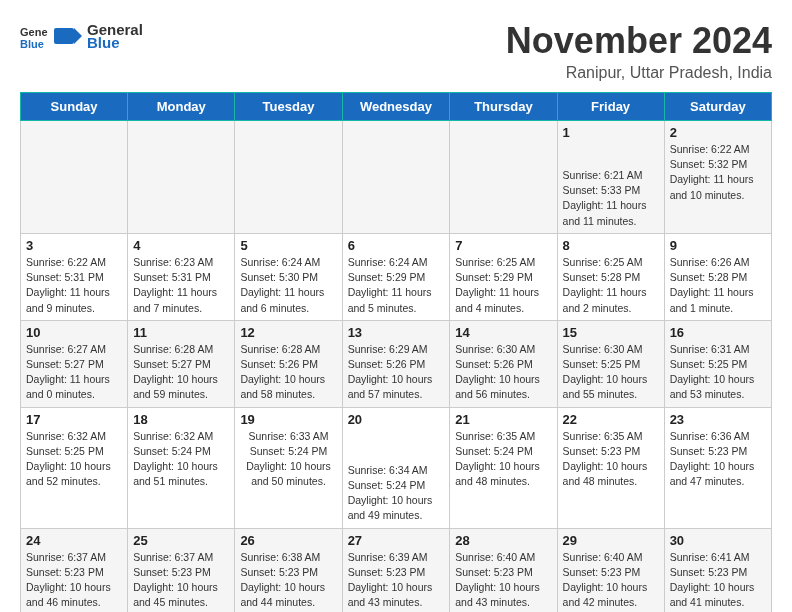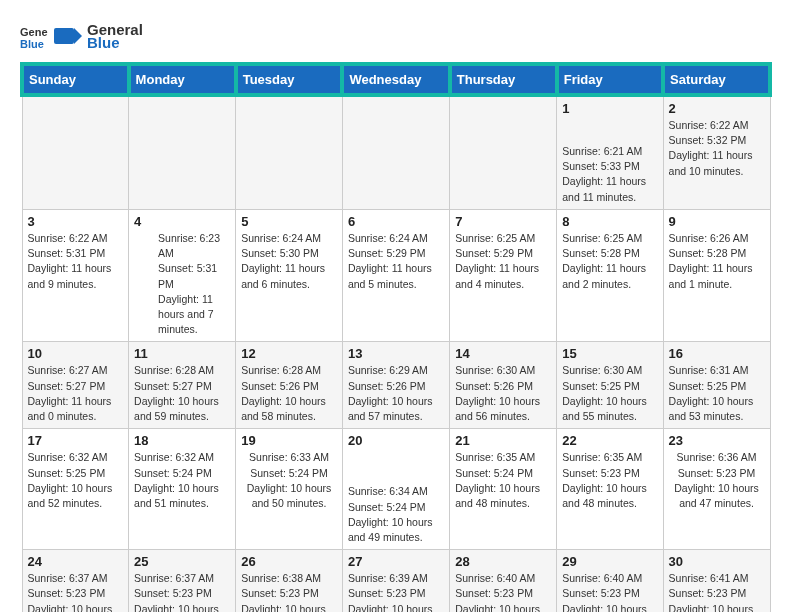--- a/index.html
+++ b/index.html
@@ -39,25 +39,25 @@
       margin-top: 2px;
     }
     table {
       width: 100%;
       border-collapse: collapse;
       font-size: 11px;
     }
     thead tr th {
       background-color: #1a6bbf;
       color: #fff;
-      text-align: left;
+      text-align: center;
       padding: 6px 5px;
       font-size: 13px;
       font-weight: bold;
-      border: 4px solid #14b8a6;
+      border: 1px solid #14b8a6;
     }
     tbody tr td {
       border: 1px solid #ccc;
       vertical-align: top;
       padding: 4px 5px;
       width: 108px;
       min-height: 80px;
       background: #fff;
     }
     tbody tr:nth-child(odd) td {
@@ -97,20 +97,24 @@
           <rect x="2" y="8" width="20" height="16" rx="2" fill="#1a6bbf"></rect>
           <polygon points="22,8 30,16 22,24" fill="#1a6bbf"></polygon>
         </svg>
         <div>
           <div style="font-size:15px; font-weight:bold; color:#333;">General</div>
           <div style="font-size:15px; font-weight:bold; color:#1a6bbf; margin-top:-4px;">Blue</div>
         </div>
       </div>
     </div>
   </div>
+  <div class="title-area">
+    <div class="month-title">November 2024</div>
+    <div class="location">Ranipur, Uttar Pradesh, India</div>
+  </div>
 </div>
 
 <table>
   <thead>
     <tr>
     <th>Sunday</th>
         <th>Monday</th>
         <th>Tuesday</th>
         <th>Wednesday</th>
         <th>Thursday</th>
@@ -140,21 +144,21 @@
       </tr>
       <tr>
         <td>
           <span class="day-num">3</span>
           <div class="day-info" style="white-space: pre-line;">Sunrise: 6:22 AM
 Sunset: 5:31 PM
 Daylight: 11 hours and 9 minutes.</div>
         </td>
         <td>
           <span class="day-num">4</span>
-          <div class="day-info" style="white-space: pre-line; margin-left: 24px;">Sunrise: 6:23 AM
+          <div class="day-info" style="white-space: pre-line;">Sunrise: 6:23 AM
 Sunset: 5:31 PM
 Daylight: 11 hours and 7 minutes.</div>
         </td>
         <td>
           <span class="day-num">5</span>
           <div class="day-info" style="white-space: pre-line;">Sunrise: 6:24 AM
 Sunset: 5:30 PM
 Daylight: 11 hours and 6 minutes.</div>
         </td>
         <td>
@@ -258,21 +262,21 @@
 Daylight: 10 hours and 48 minutes.</div>
         </td>
         <td>
           <span class="day-num">22</span>
           <div class="day-info" style="white-space: pre-line;">Sunrise: 6:35 AM
 Sunset: 5:23 PM
 Daylight: 10 hours and 48 minutes.</div>
         </td>
         <td>
           <span class="day-num">23</span>
-          <div class="day-info" style="white-space: pre-line; text-align: center;">Sunrise: 6:36 AM
+          <div class="day-info" style="white-space: pre-line;">Sunrise: 6:36 AM
 Sunset: 5:23 PM
 Daylight: 10 hours and 47 minutes.</div>
         </td>
       </tr>
       <tr>
         <td>
           <span class="day-num">24</span>
           <div class="day-info" style="white-space: pre-line;">Sunrise: 6:37 AM
 Sunset: 5:23 PM
 Daylight: 10 hours and 46 minutes.</div>

